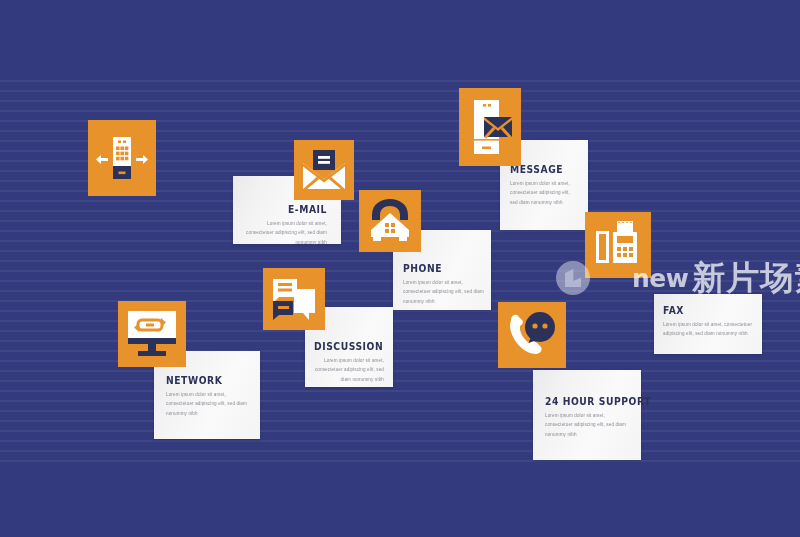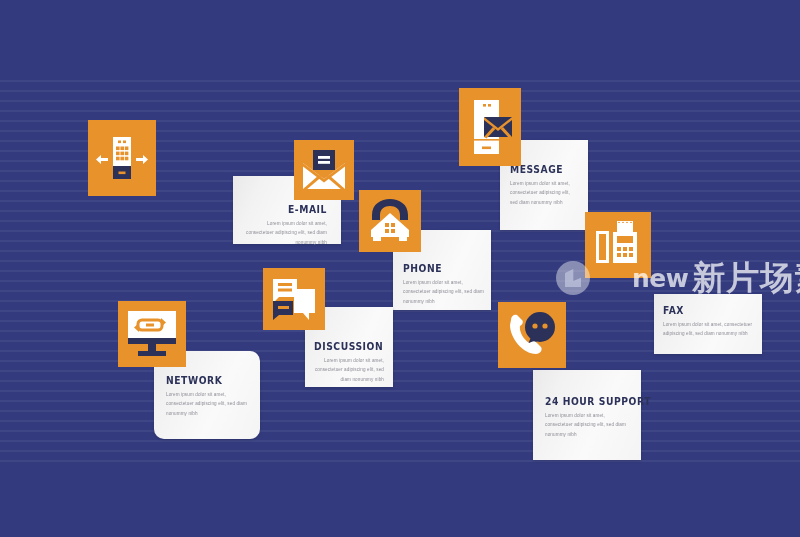--- a/index.html
+++ b/index.html
@@ -123,21 +123,21 @@
     </div>
   </div>
 
   <div class="panel" style="left:629px;top:294px;width:108px;height:60px;margin-left:25px;">
     <div class="ptext" style="top:11px;left:9px;right:9px;">
       <p class="ttl">FAX</p>
       <p class="body">Lorem ipsum dolor sit amet, consectetuer adipiscing elit, sed diam nonummy nibh</p>
     </div>
   </div>
 
-  <div class="panel" style="left:154px;top:351px;width:106px;height:88px;border-radius:10px;">
+  <div class="panel" style="left:154px;top:351px;width:106px;height:88px;">
     <div class="ptext" style="top:24px;left:12px;right:12px;">
       <p class="ttl">NETWORK</p>
       <p class="body">Lorem ipsum dolor sit amet, consectetuer adipiscing elit, sed diam nonummy nibh</p>
     </div>
   </div>
 
   <div class="panel" style="left:305px;top:307px;width:88px;height:80px;">
     <div class="ptext" style="top:34px;left:9px;right:9px;text-align:right;">
       <p class="ttl">DISCUSSION</p>
       <p class="body">Lorem ipsum dolor sit amet, consectetuer adipiscing elit, sed diam nonummy nibh</p>

